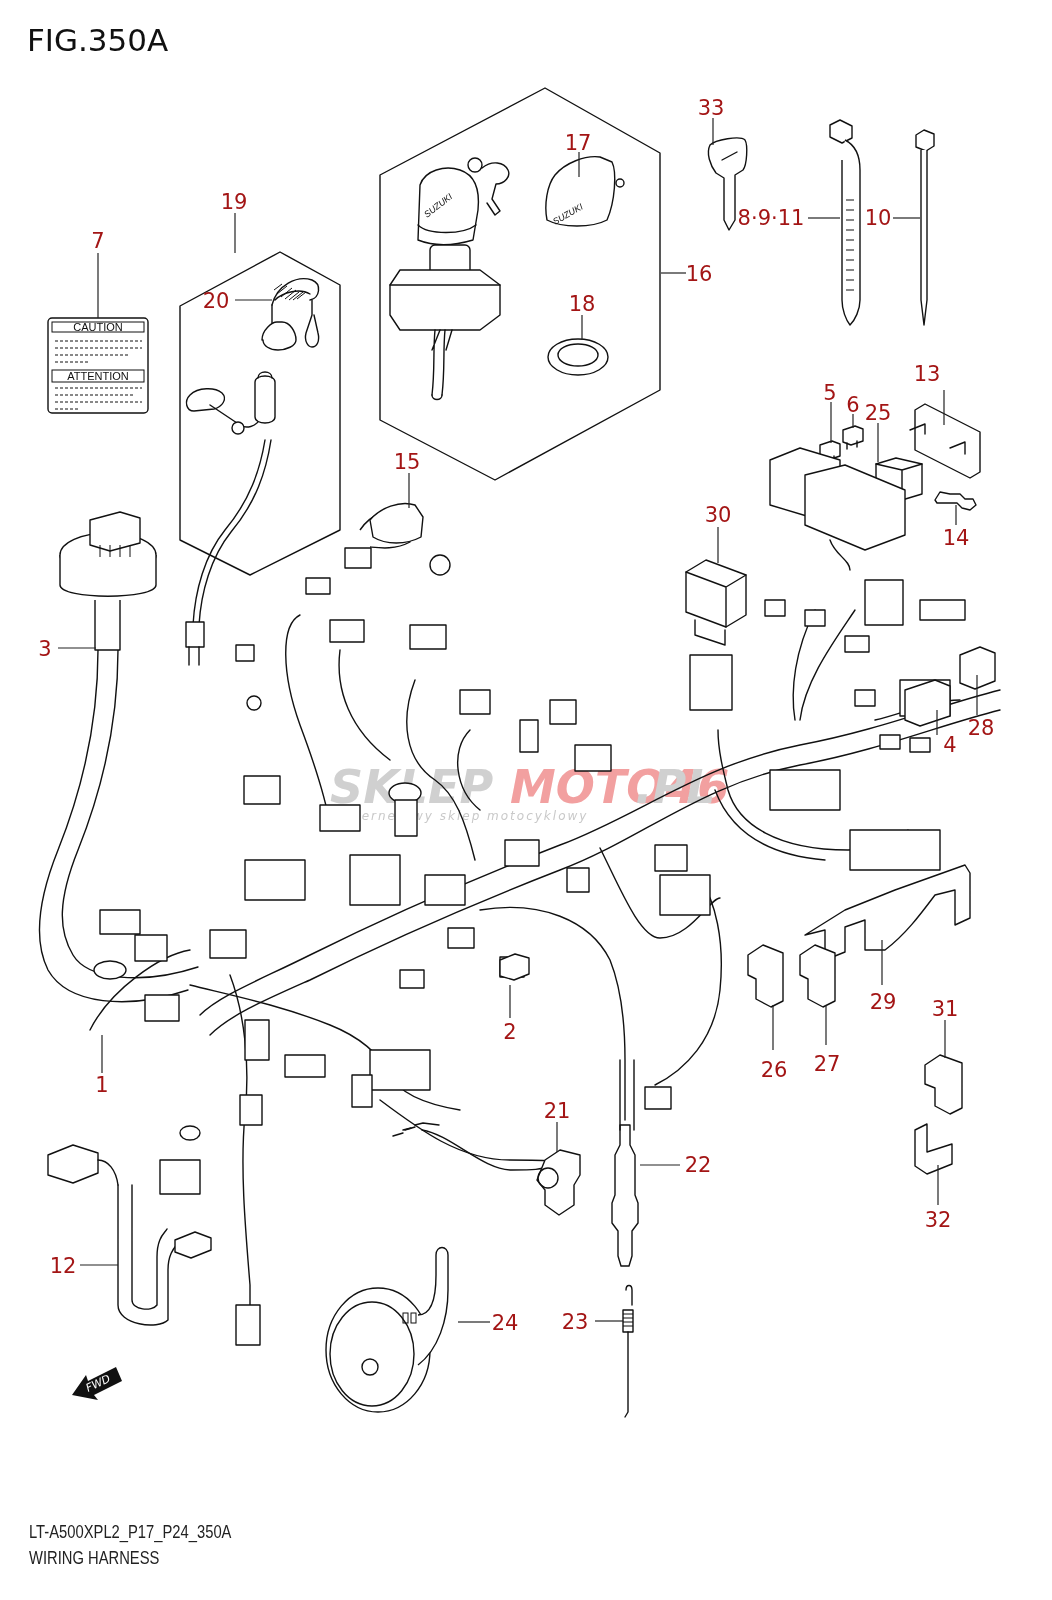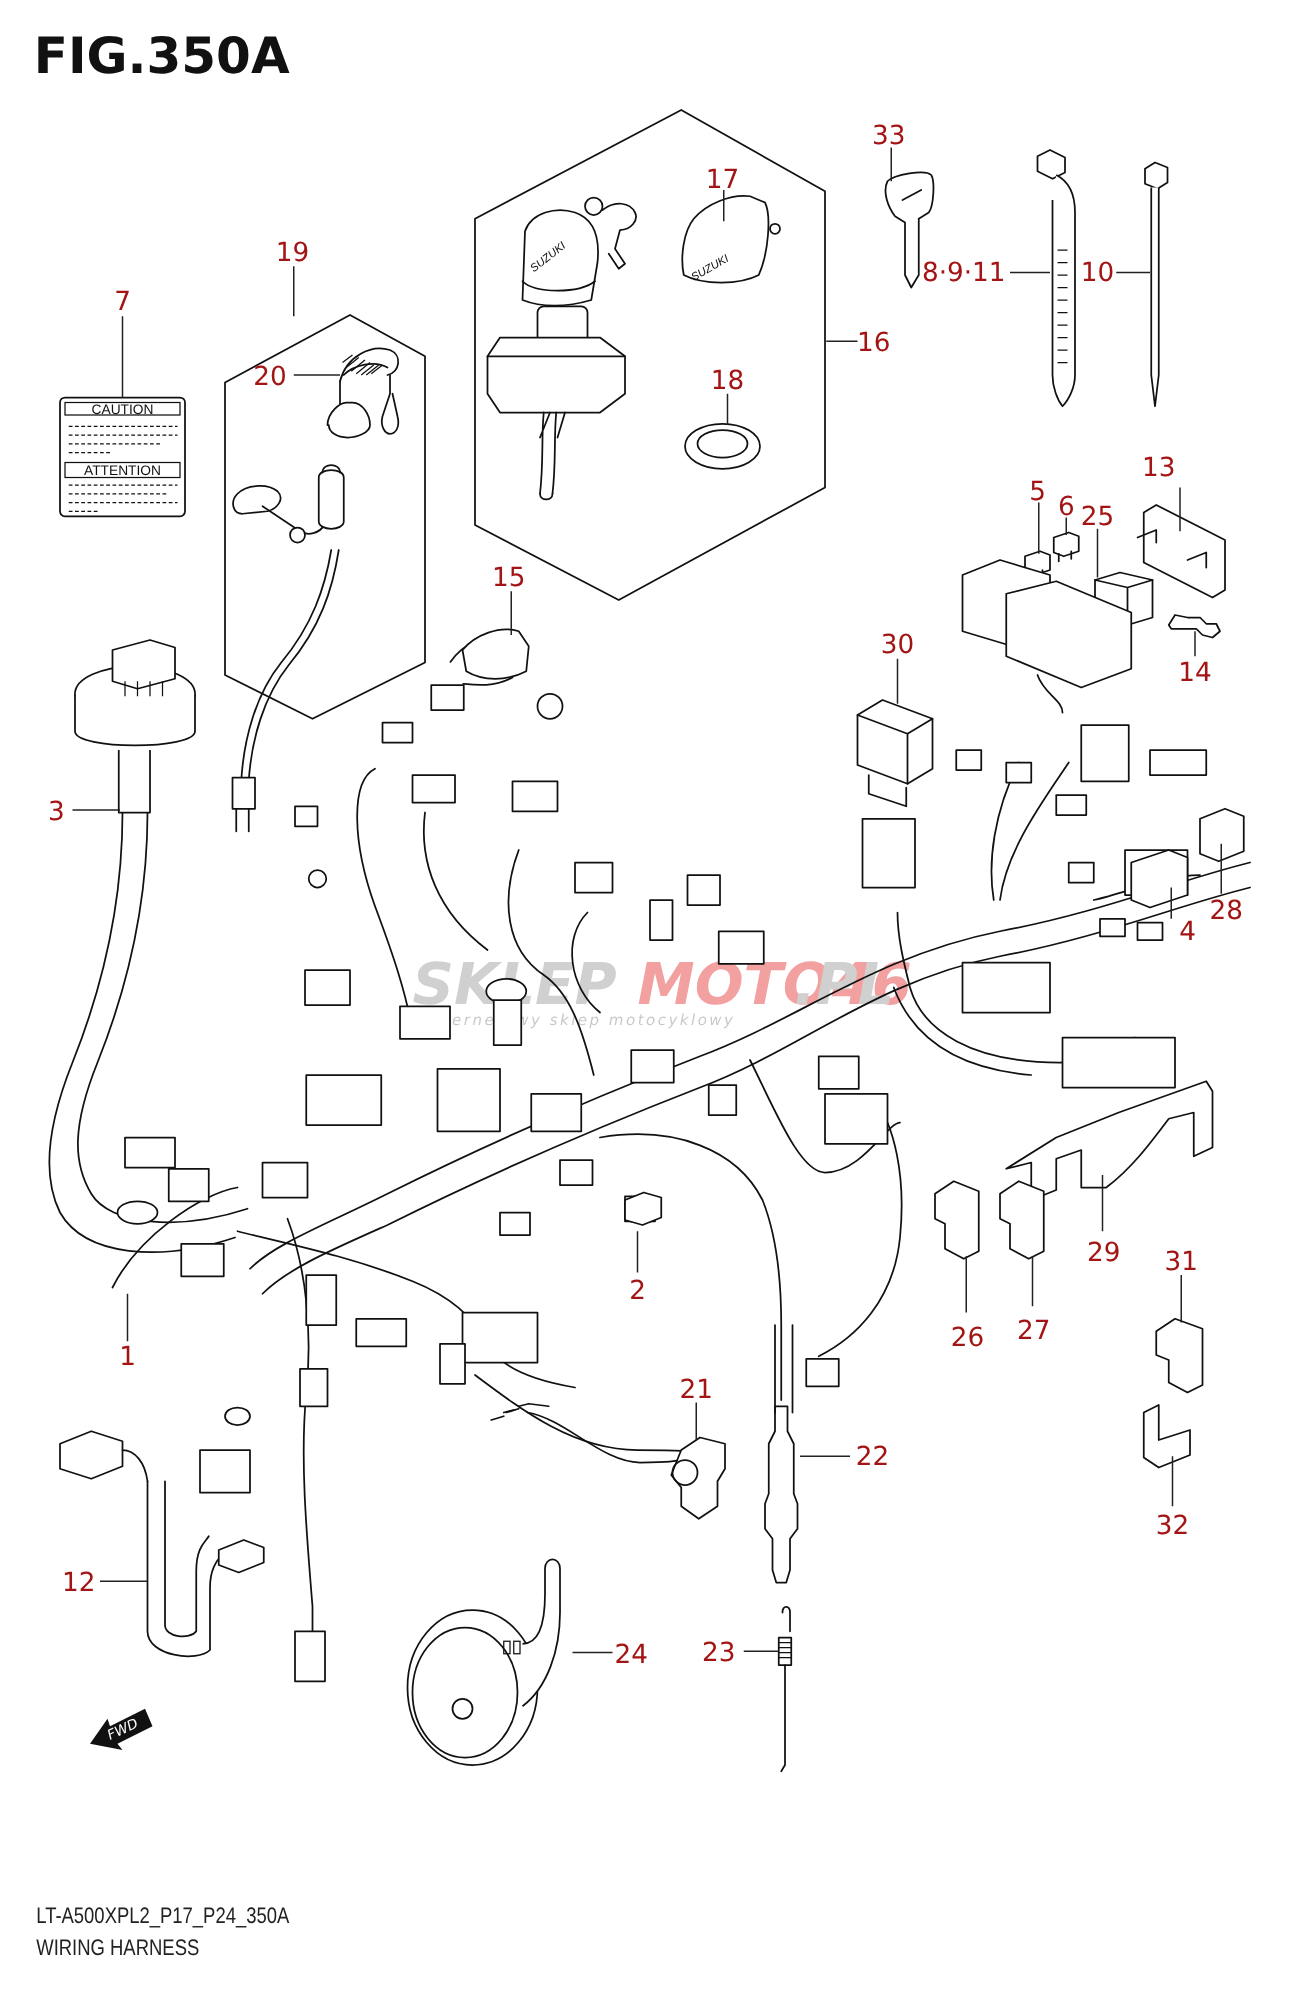--- a/index.html
+++ b/index.html
@@ -1,17 +1,17 @@
 <!DOCTYPE html>
 <html><head>
 <meta charset="utf-8">
 <style>
   html, body { margin: 0; padding: 0; background: #ffffff; }
   body { width: 1052px; height: 1600px; position: relative; overflow: hidden; font-family: "DejaVu Sans", sans-serif; }
-  #fig-title { position: absolute; left: 27px; top: 22px; font-family: "DejaVu Sans", sans-serif; font-weight: bold; font-size: 40px; color: #111; letter-spacing: 0px; }
+  #fig-title { position: absolute; left: 27px; top: 22px; font-family: "DejaVu Sans", sans-serif; font-weight: normal; font-size: 31px; color: #111; letter-spacing: 0px; }
   .footer { position: absolute; left: 29px; font-family: "Liberation Sans Narrow", "Liberation Sans", sans-serif; font-size: 18px; color: #222; transform: scaleX(0.82); transform-origin: left top; }
   #footer-code { top: 1522px; }
   #footer-name { top: 1548px; }
   svg#diagram { position: absolute; left: 0; top: 0; }
   .ln { fill: none; stroke: #111; stroke-width: 1.4; stroke-linecap: round; stroke-linejoin: round; }
   .thin { fill: none; stroke: #111; stroke-width: 1; }
   .part { fill: #fff; stroke: #111; stroke-width: 1.4; stroke-linejoin: round; }
   .leader { stroke: #222; stroke-width: 1.2; fill: none; }
   .callout { font-family: "DejaVu Sans", sans-serif; font-size: 21px; fill: #a31515; }
   .wm1 { font-family: "DejaVu Sans", sans-serif; font-style: italic; font-weight: bold; font-size: 46px; }

